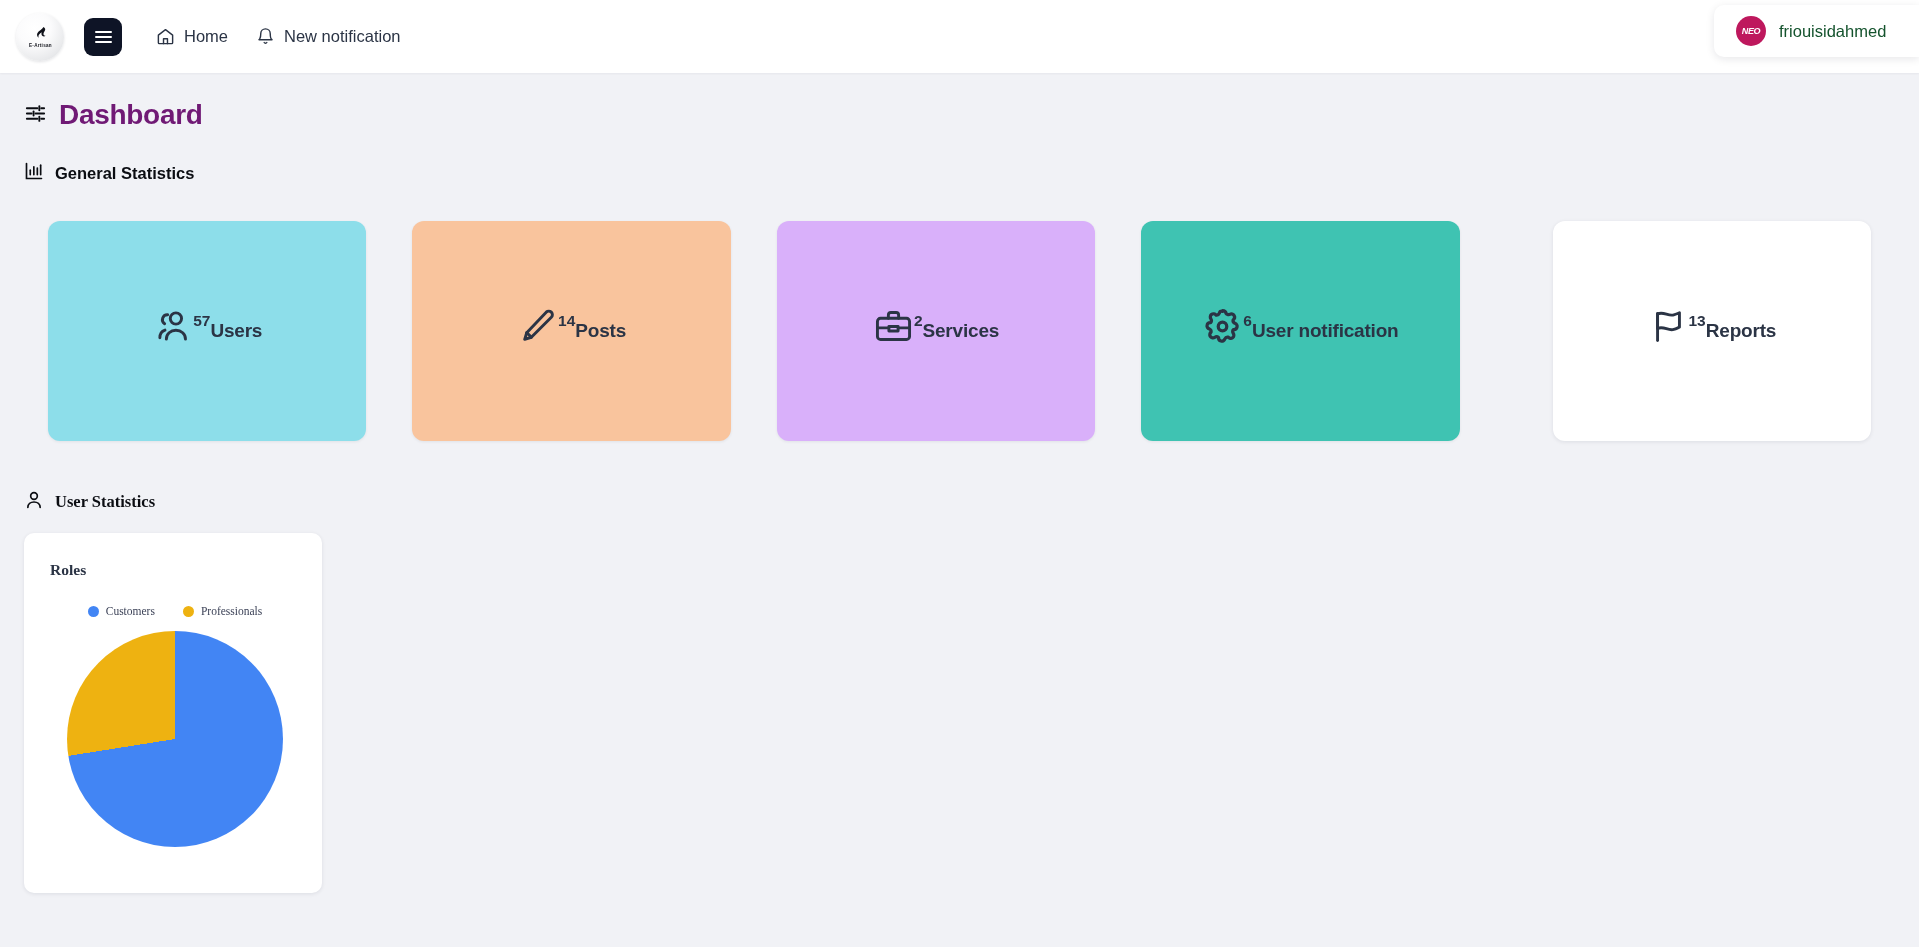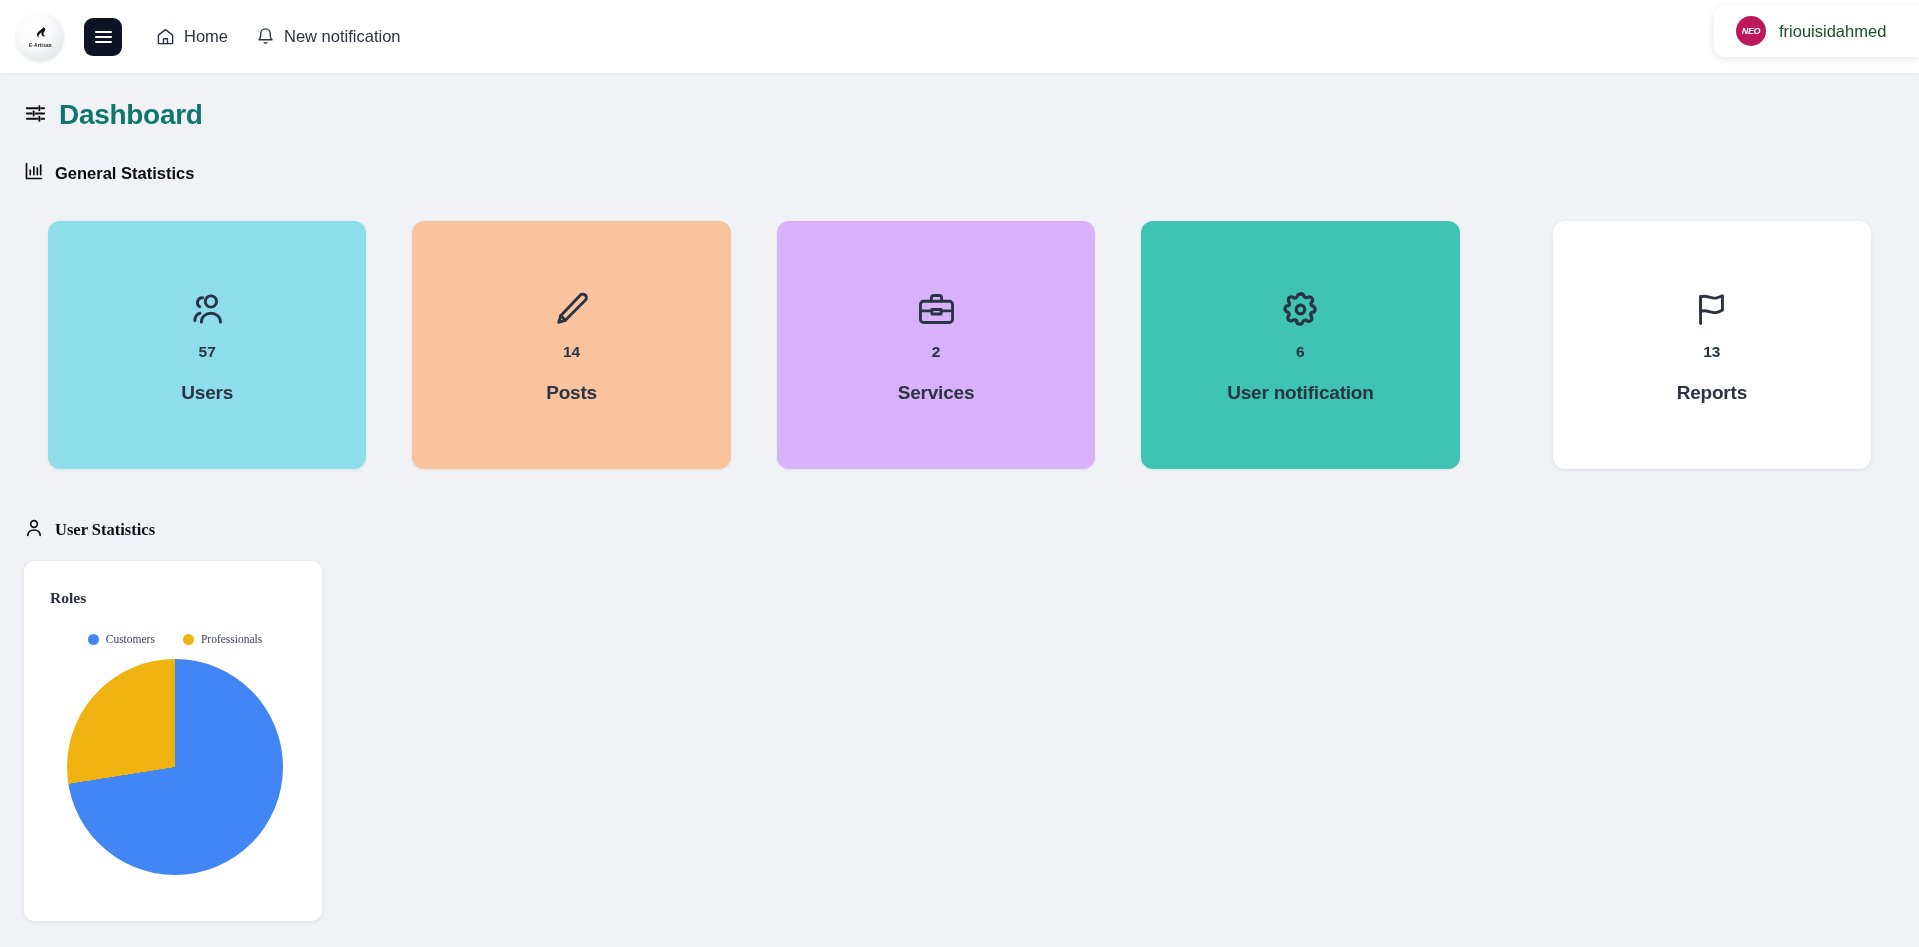--- a/index.html
+++ b/index.html
@@ -138,21 +138,21 @@
   .page-title {
     display: flex;
     align-items: center;
     gap: 12px;
     margin-bottom: 30px;
   }
   .page-title h1 {
     font-size: 28px;
     font-weight: 700;
     letter-spacing: -0.3px;
-    color: #0f766e;
+    color: #701a75;
   }
 
   .section-head {
     display: flex;
     align-items: center;
     gap: 11px;
     margin-bottom: 14px;
     text-align: right;
   }
   .section-head h2 {
@@ -165,24 +165,24 @@
   .stats-row {
     display: flex;
     gap: 46px;
     margin-top: 36px;
     margin-bottom: 48px;
     padding: 0 24px;
   }
   .stat-card {
     flex: 1 1 0;
     min-width: 0;
-    height: 248px;
+    height: 220px;
     border-radius: 12px;
     display: flex;
-    flex-direction: column;
+    flex-direction: row;
     align-items: center;
     justify-content: center;
     color: #2b3445;
     cursor: pointer;
     box-shadow: 0 1px 3px rgba(16,24,40,0.07);
   }
   .stat-card.is-white {
     background: #ffffff;
     box-shadow: 0 1px 4px rgba(16,24,40,0.09);
     margin-left: 47px;

